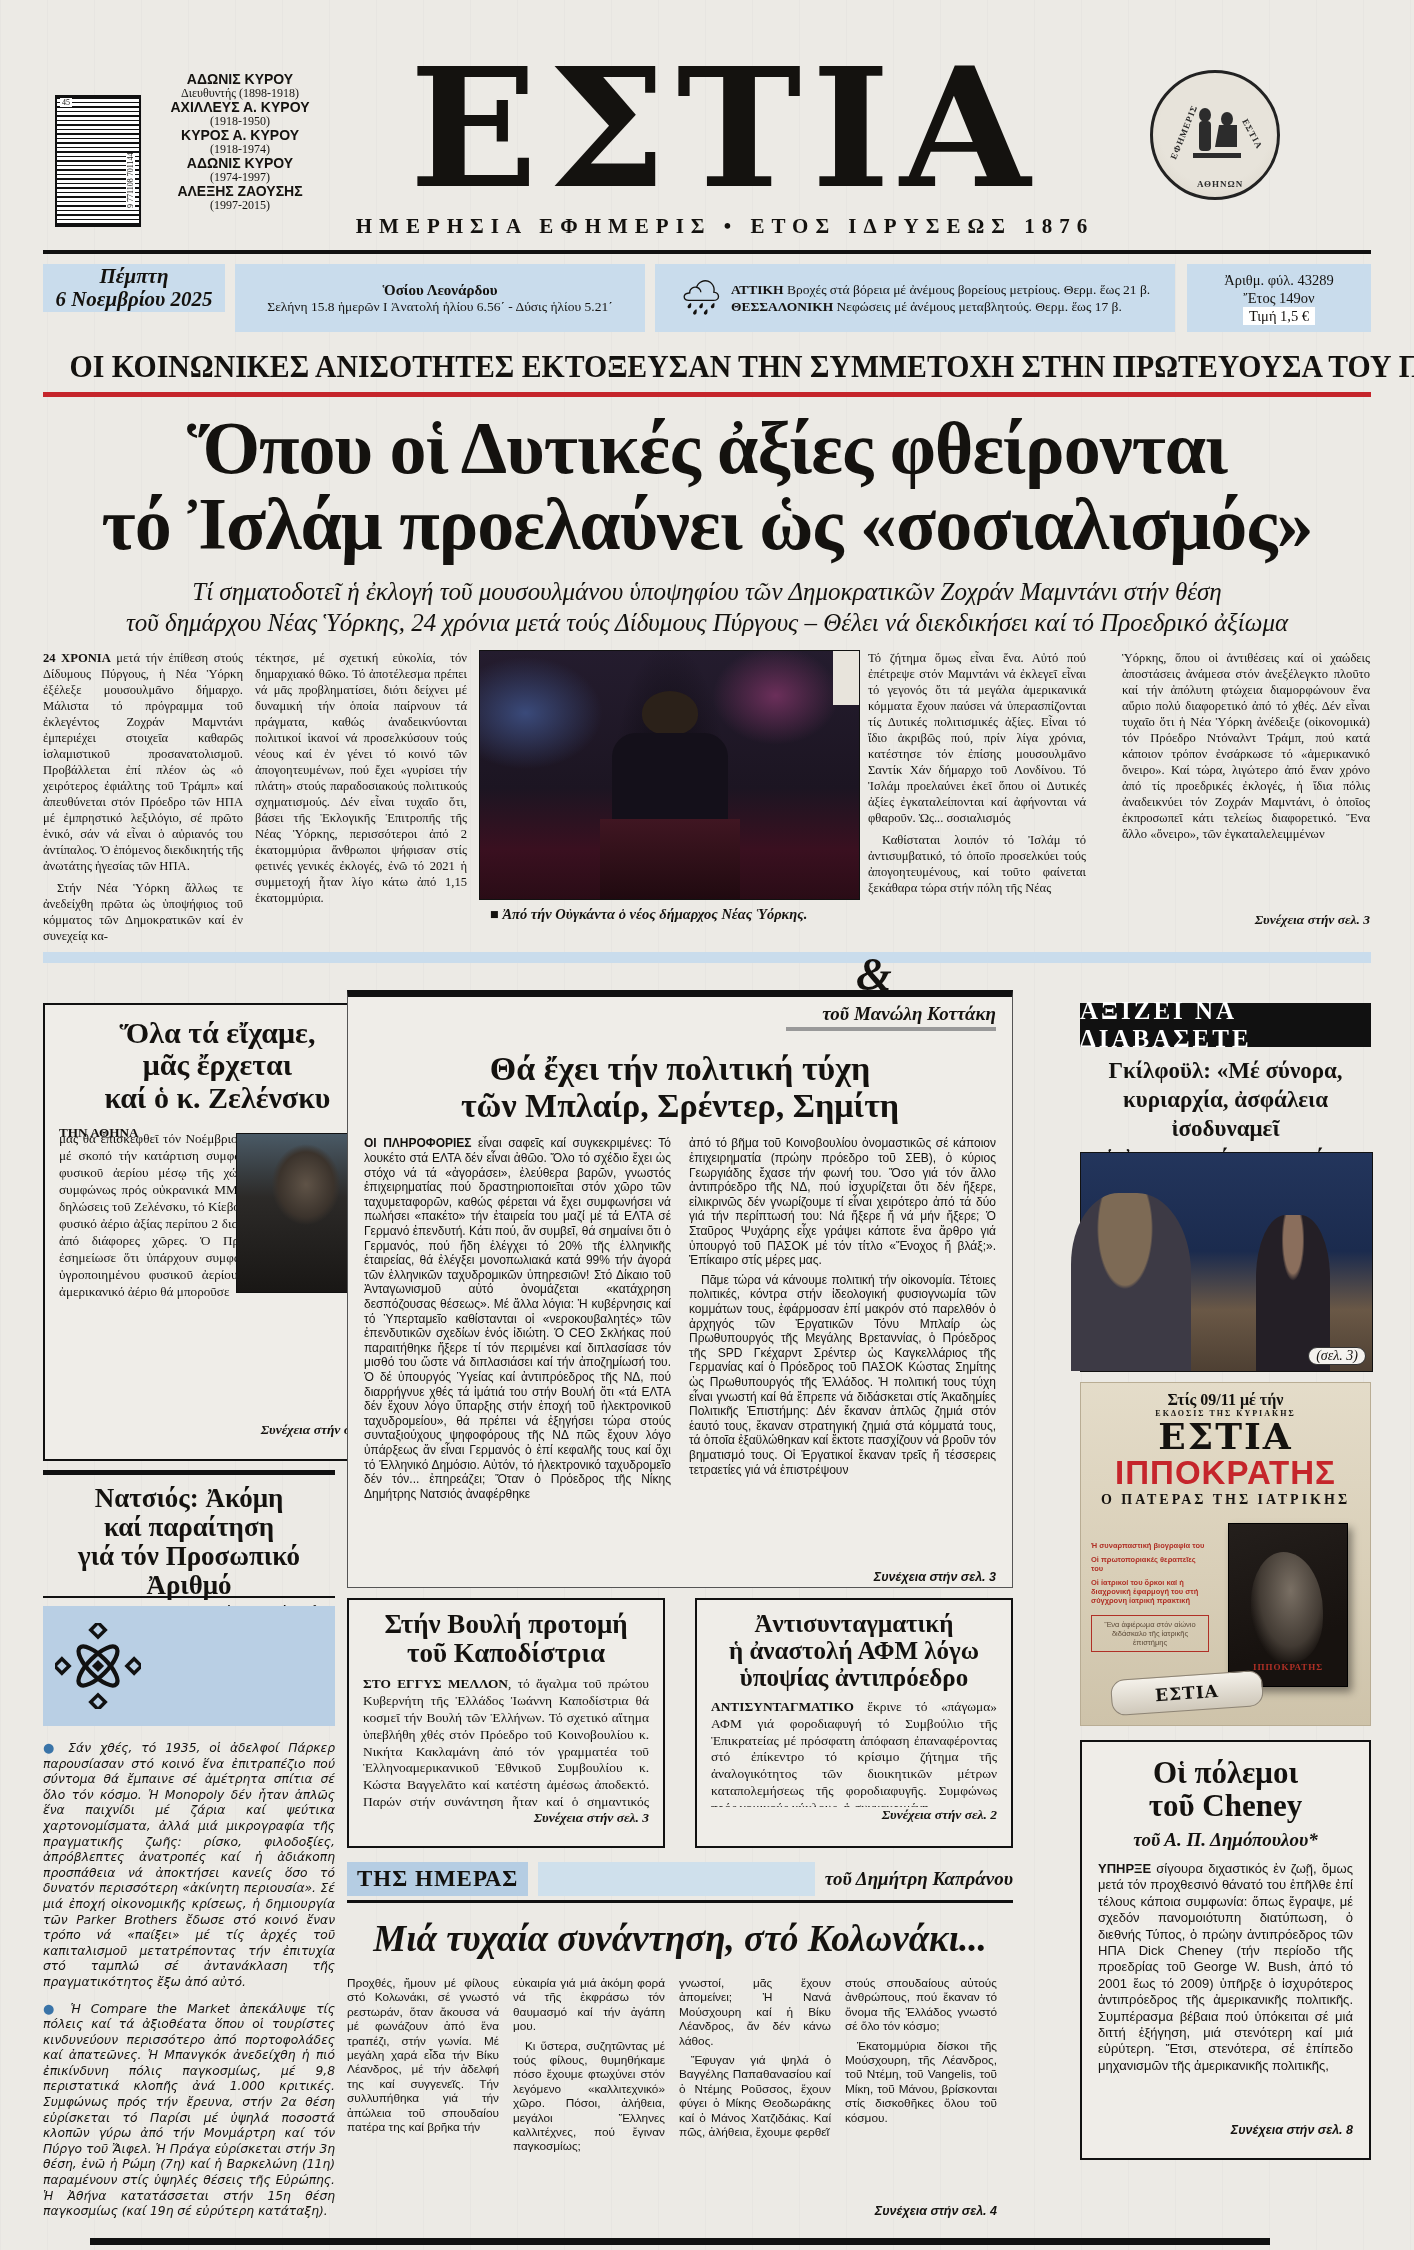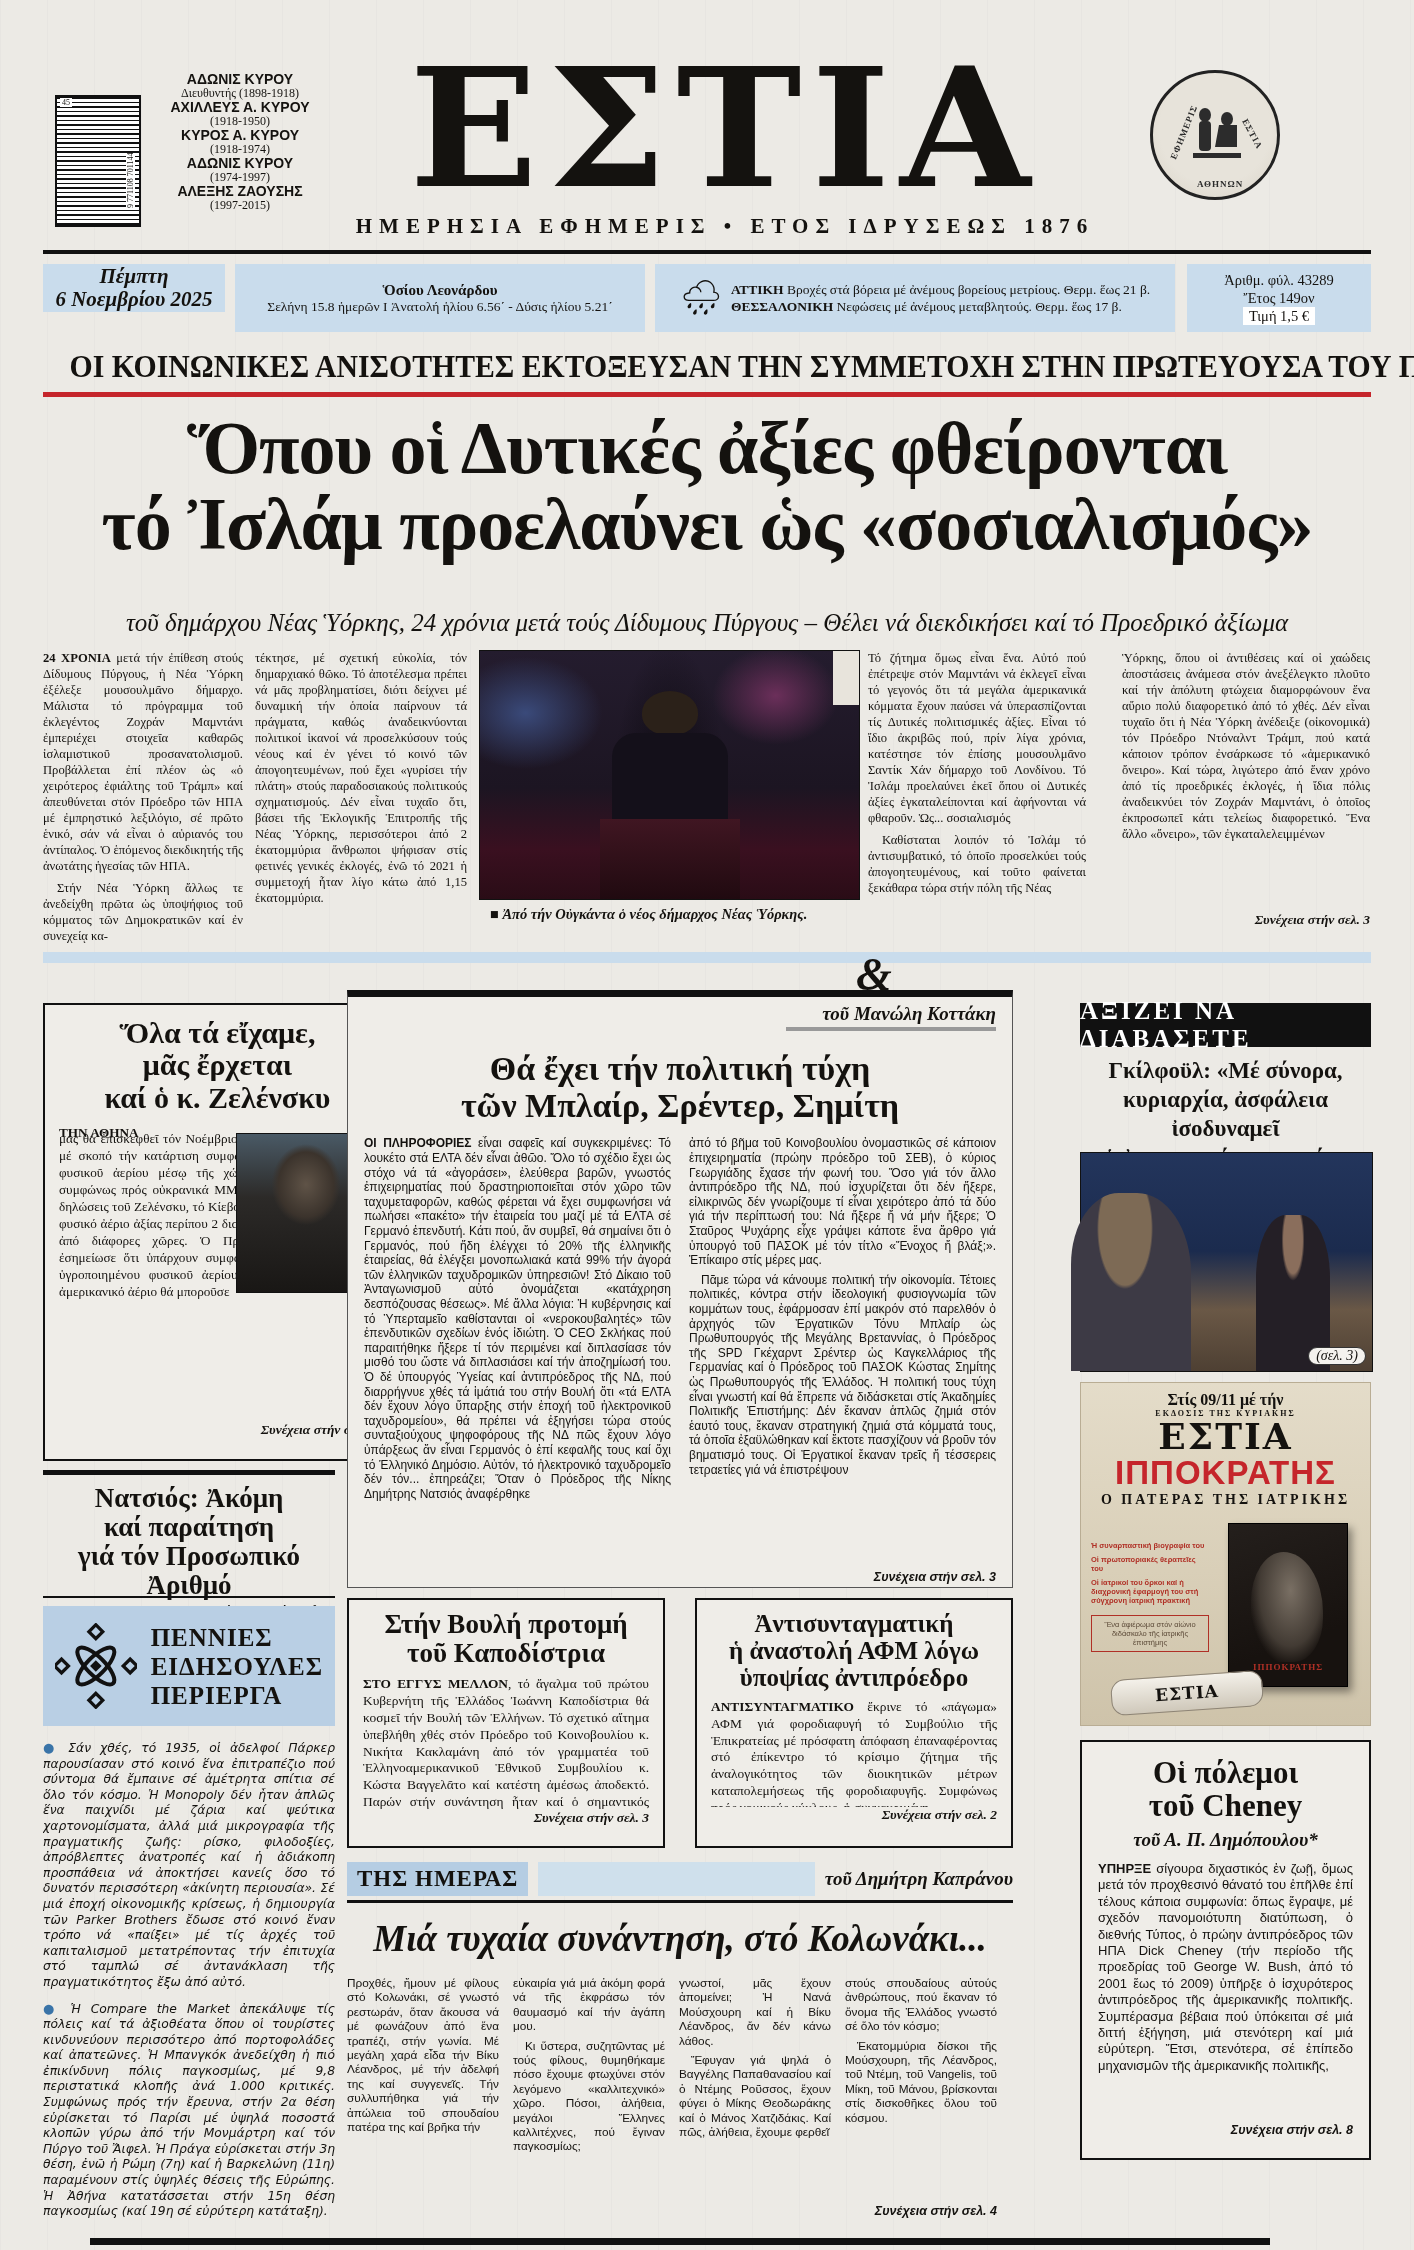--- a/index.html
+++ b/index.html
@@ -137,20 +137,21 @@
     <div class="issue">Ἀριθμ. φύλ. 43289</div>
     <div class="issue">Ἔτος 149ον</div>
     <div class="issue"><span class="price-pill">Τιμή 1,5 €</span></div>
   </div>
 
   <div class="abs ctr kicker" style="left:43px;top:349px;width:1328px;">ΟΙ ΚΟΙΝΩΝΙΚΕΣ ΑΝΙΣΟΤΗΤΕΣ ΕΚΤΟΞΕΥΣΑΝ ΤΗΝ ΣΥΜΜΕΤΟΧΗ ΣΤΗΝ ΠΡΩΤΕΥΟΥΣΑ ΤΟΥ ΠΑΓΚΟΣΜΙΟΥ ΚΑΠΙΤΑΛΙΣΜΟΥ</div>
   <div class="abs red-rule" style="left:43px;top:392px;width:1328px;height:5px;"></div>
 
   <div class="abs ctr headline" style="left:43px;top:412px;width:1328px;">Ὅπου οἱ Δυτικές ἀξίες φθείρονται</div>
   <div class="abs ctr headline" style="left:43px;top:488px;width:1328px;">τό Ἰσλάμ προελαύνει ὡς «σοσιαλισμός»</div>
+  <div class="abs ctr subhead" style="left:43px;top:576px;width:1328px;">Τί σηματοδοτεῖ ἡ ἐκλογή τοῦ μουσουλμάνου ὑποψηφίου τῶν Δημοκρατικῶν Ζοχράν Μαμντάνι στήν θέση</div>
   <div class="abs ctr subhead" style="left:43px;top:607px;width:1328px;">τοῦ δημάρχου Νέας Ὑόρκης, 24 χρόνια μετά τούς Δίδυμους Πύργους – Θέλει νά διεκδικήσει καί τό Προεδρικό ἀξίωμα</div>
 
   <div class="abs bserif jst ovh" style="left:43px;top:650px;width:200px;height:296px;">
     <p class="noind"><b class="lead-b">24 ΧΡΟΝΙΑ</b><span> μετά τήν ἐπίθεση στούς Δίδυμους Πύργους, ἡ Νέα Ὑόρκη ἐξέλεξε μουσουλμᾶνο δήμαρχο. Μάλιστα τό πρόγραμμα τοῦ ἐκλεγέντος Ζοχράν Μαμντάνι ἐμπεριέχει στοιχεῖα καθαρῶς ἰσλαμιστικοῦ προσανατολισμοῦ. Προβάλλεται ἐπί πλέον ὡς «ὁ χειρότερος ἐφιάλτης τοῦ Τράμπ» καί ἀπευθύνεται στόν Πρόεδρο τῶν ΗΠΑ μέ ἐμπρηστικό λεξιλόγιο, σέ πρῶτο ἑνικό, σάν νά εἶναι ὁ αὐριανός του ἀντίπαλος. Ὁ ἑπόμενος διεκδικητής τῆς ἀνωτάτης ἡγεσίας τῶν ΗΠΑ.</span></p>
     <p>Στήν Νέα Ὑόρκη ἄλλως τε ἀνεδείχθη πρῶτα ὡς ὑποψήφιος τοῦ κόμματος τῶν Δημοκρατικῶν καί ἐν συνεχείᾳ κα-</p>
   </div>
   <div class="abs bserif jst ovh" style="left:255px;top:650px;width:212px;height:296px;">
     <p class="noind">τέκτησε, μέ σχετική εὐκολία, τόν δημαρχιακό θῶκο. Τό ἀποτέλεσμα πρέπει νά μᾶς προβληματίσει, διότι δείχνει μέ δυναμική τήν ὁποία παίρνουν τά πράγματα, καθώς ἀναδεικνύονται πολιτικοί ἱκανοί νά προσελκύσουν τούς νέους καί ἐν γένει τό κοινό τῶν ἀπογοητευμένων, πού ἔχει «γυρίσει τήν πλάτη» στούς παραδοσιακούς πολιτικούς σχηματισμούς. Δέν εἶναι τυχαῖο ὅτι, βάσει τῆς Ἐκλογικῆς Ἐπιτροπῆς τῆς Νέας Ὑόρκης, περισσότεροι ἀπό 2 ἑκατομμύρια ἄνθρωποι ψήφισαν στίς φετινές γενικές ἐκλογές, ἐνῶ τό 2021 ἡ συμμετοχή ἦταν λίγο κάτω ἀπό 1,15 ἑκατομμύρια.</p>
   </div>
 
@@ -215,25 +216,20 @@
         <ellipse cx="50" cy="50" rx="30" ry="11" transform="rotate(-45 50 50)"></ellipse>
       </g>
       <g fill="none" stroke="#111" stroke-width="4">
         <rect x="44" y="2" width="12" height="12" transform="rotate(45 50 8)"></rect>
         <rect x="44" y="86" width="12" height="12" transform="rotate(45 50 92)"></rect>
         <rect x="2" y="44" width="12" height="12" transform="rotate(45 8 50)"></rect>
         <rect x="86" y="44" width="12" height="12" transform="rotate(45 92 50)"></rect>
       </g>
       <rect x="45" y="45" width="10" height="10" transform="rotate(45 50 50)" fill="#111"></rect>
     </svg>
-    <div>
-      <div class="pennies-t">ΠΕΝΝΙΕΣ</div>
-      <div class="pennies-t">ΕΙΔΗΣΟΥΛΕΣ</div>
-      <div class="pennies-t">ΠΕΡΙΕΡΓΑ</div>
-    </div>
   </div>
 
   <div class="abs bullets jst ovh" style="left:43px;top:1740px;width:292px;height:496px;">
     <p><span class="bdot">●</span> <span>Σάν χθές, τό 1935, οἱ ἀδελφοί Πάρκερ παρουσίασαν στό κοινό ἕνα ἐπιτραπέζιο πού σύντομα θά ἔμπαινε σέ ἀμέτρητα σπίτια σέ ὅλο τόν κόσμο. Ἡ Monopoly δέν ἦταν ἁπλῶς ἕνα παιχνίδι μέ ζάρια καί ψεύτικα χαρτονομίσματα, ἀλλά μιά μικρογραφία τῆς πραγματικῆς ζωῆς: ρίσκο, φιλοδοξίες, ἀπρόβλεπτες ἀνατροπές καί ἡ ἀδιάκοπη προσπάθεια νά ἀποκτήσει κανείς ὅσο τό δυνατόν περισσότερη «ἀκίνητη περιουσία». Σέ μιά ἐποχή οἰκονομικῆς κρίσεως, ἡ δημιουργία τῶν Parker Brothers ἔδωσε στό κοινό ἕναν τρόπο νά «παίξει» μέ τίς ἀρχές τοῦ καπιταλισμοῦ μετατρέποντας τήν ἐπιτυχία στό ταμπλώ σέ ἀντανάκλαση τῆς πραγματικότητος ἔξω ἀπό αὐτό.</span></p>
     <p><span class="bdot">●</span> <span>Ἡ Compare the Market ἀπεκάλυψε τίς πόλεις καί τά ἀξιοθέατα ὅπου οἱ τουρίστες κινδυνεύουν περισσότερο ἀπό πορτοφολάδες καί ἀπατεῶνες. Ἡ Μπανγκόκ ἀνεδείχθη ἡ πιό ἐπικίνδυνη πόλις παγκοσμίως, μέ 9,8 περιστατικά κλοπῆς ἀνά 1.000 κριτικές. Συμφώνως πρός τήν ἔρευνα, στήν 2α θέση εὑρίσκεται τό Παρίσι μέ ὑψηλά ποσοστά κλοπῶν γύρω ἀπό τήν Μονμάρτρη καί τόν Πύργο τοῦ Ἄιφελ. Ἡ Πράγα εὑρίσκεται στήν 3η θέση, ἐνῶ ἡ Ρώμη (7η) καί ἡ Βαρκελώνη (11η) παραμένουν στίς ὑψηλές θέσεις τῆς Εὐρώπης. Ἡ Ἀθήνα κατατάσσεται στήν 15η θέση παγκοσμίως (καί 19η σέ εὐρύτερη κατάταξη).</span></p>
   </div>
 
   <div class="abs" style="left:347px;top:990px;width:666px;height:598px;border:1px solid #555;border-top:7px solid #111;background:#efede8;box-sizing:border-box;padding:6px 16px;">
     <div style="text-align:right;">
       <span class="byline">τοῦ Μανώλη Κοττάκη</span>

